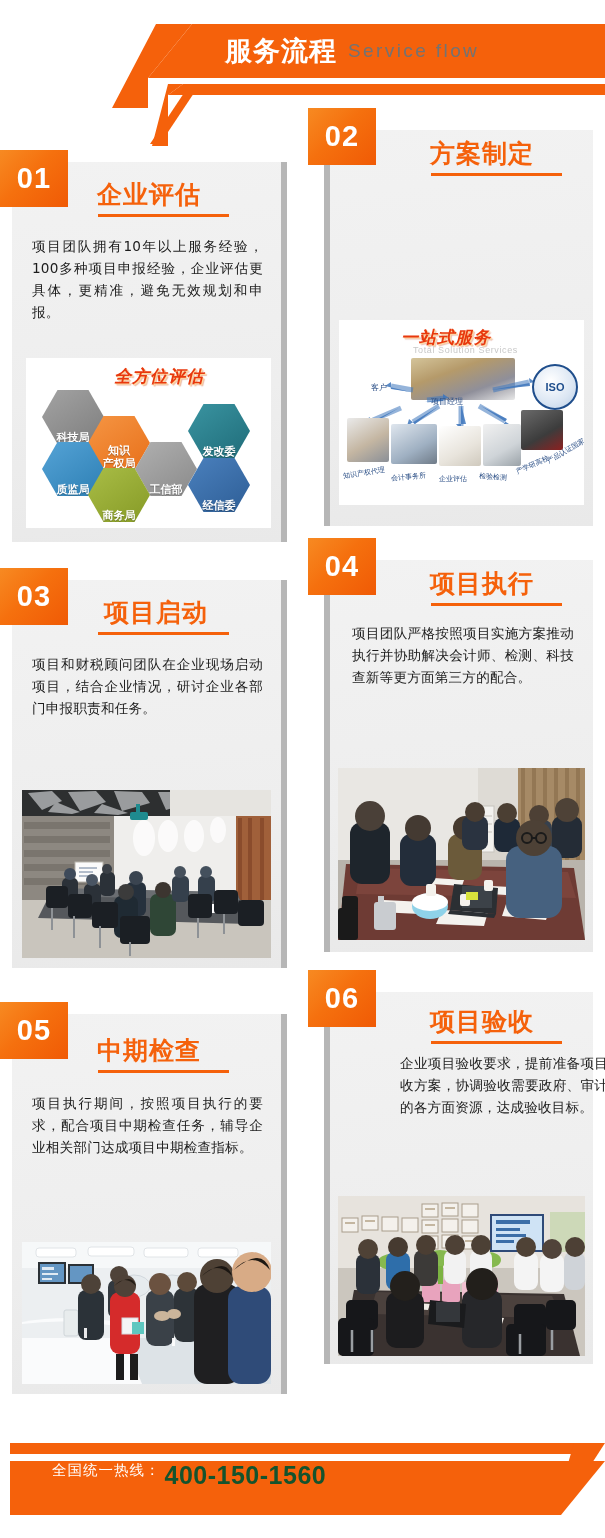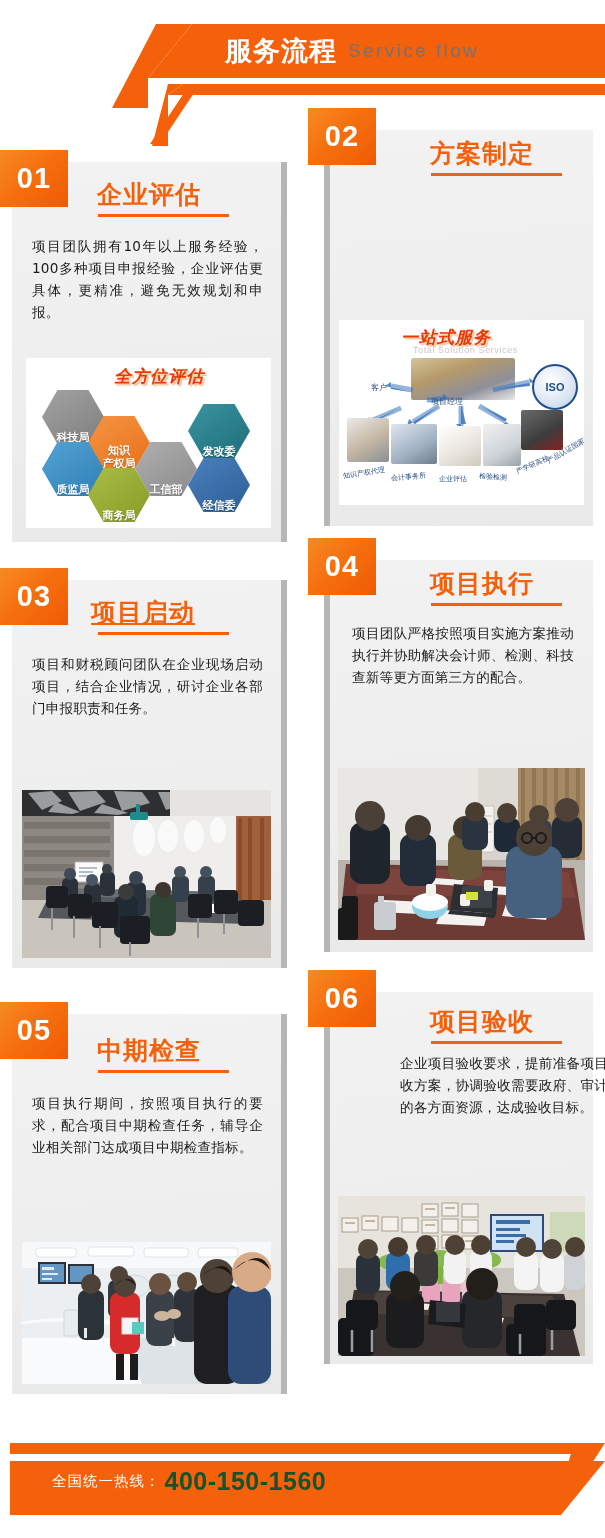--- a/index.html
+++ b/index.html
@@ -143,21 +143,21 @@
     background:#F5610B;
     clip-path: polygon(14px 0, 45px 0, 14px 48px, 0 48px);
   }
   .ftr-band {
     position:absolute; left:10px; top:48px; width:595px; height:54px;
     background:#F5610B;
     clip-path: polygon(0 0, 595px 0, 551px 54px, 0 54px);
   }
   .ftr-text {
     position:absolute; left:52px; top:48px; height:40px; z-index:4;
-    display:flex; align-items:center; gap:4px;
+    display:flex; gap:4px;
   }
   .ftr-label {
     font-size:14.5px; color:#ffffff; letter-spacing:1px;
     font-family:"DejaVu Sans","Liberation Sans",sans-serif;
   }
   .ftr-phone {
     font-size:25px; color:#14532d; font-weight:bold; letter-spacing:.5px;
     font-family:"Liberation Sans",sans-serif;
   }
 </style>
@@ -260,21 +260,21 @@
     <div class="svc-bot" style="left:100px; top:154px;">企业评估</div>
     <div class="svc-bot" style="left:140px; top:152px; transform:rotate(4deg);">检验检测</div>
     <div class="svc-bot" style="left:176px; top:140px; transform:rotate(-24deg);">产学研高校</div>
     <div class="svc-bot" style="left:206px; top:126px; transform:rotate(-30deg);">产品认证国家</div>
   </div>
 </div>
 
 <div class="card left" style="left:12px; top:580px; width:269px; height:388px;">
   <div class="card-body"></div>
   <div class="badge">03</div>
-  <div class="card-title" style="left:79px; top:16px;text-decoration:underline;">项目启动</div>
+  <div class="card-title" style="left:92px; top:16px;">项目启动</div>
   <div class="title-rule" style="left:86px; top:52px; width:131px;"></div>
   <div class="card-desc" style="left:20px; top:73px; width:231px;">项目和财税顾问团队在企业现场启动项目，结合企业情况，研讨企业各部门申报职责和任务。</div>
 
   <div class="photo" style="left:10px; top:210px; width:249px; height:168px;">
     <svg width="249" height="168" viewBox="0 0 249 168" preserveAspectRatio="none">
       <rect width="249" height="168" fill="#d9d6d0"></rect>
       <rect x="0" y="0" width="249" height="26" fill="#2d2f30"></rect>
       <g fill="#9a9c9e">
         <polygon points="6,3 30,1 40,11 20,20"></polygon>
           <polygon points="46,2 74,1 84,12 58,21"></polygon>

